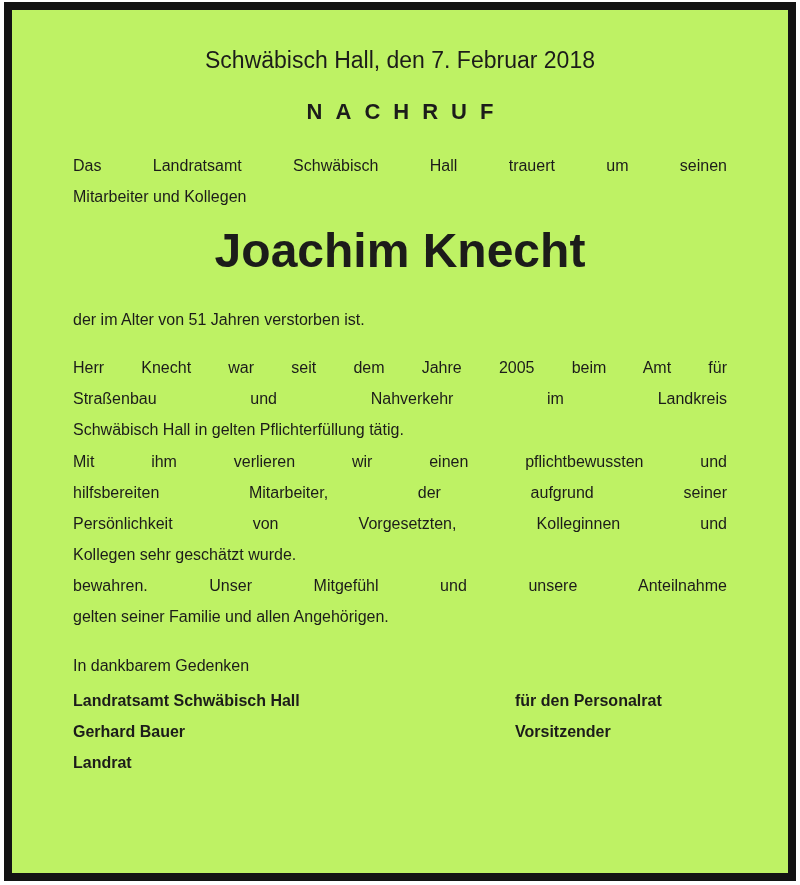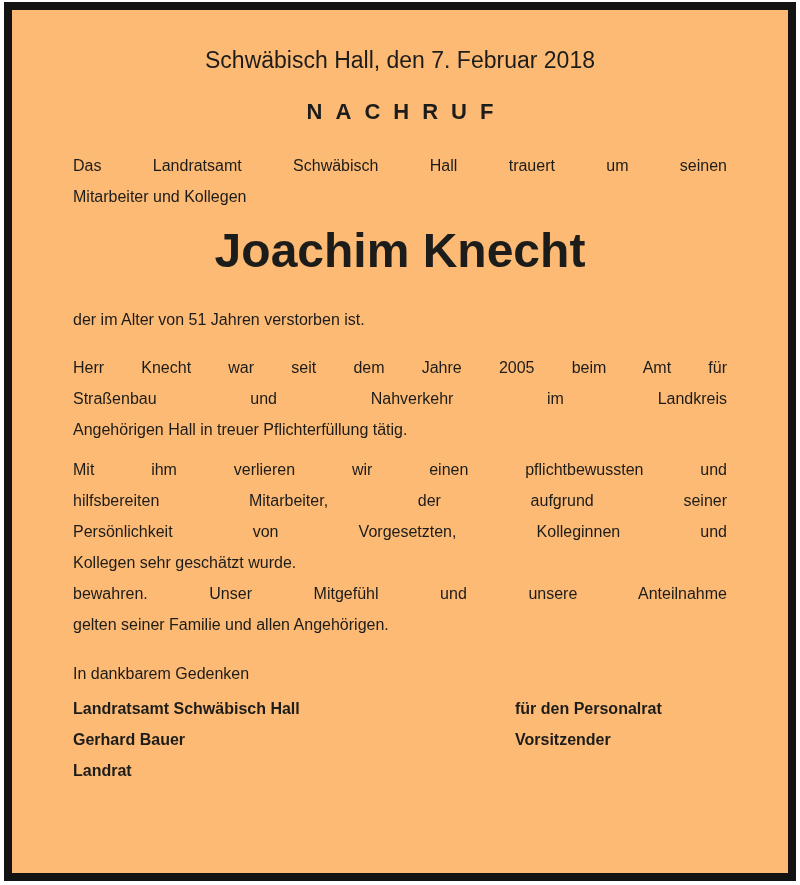--- a/index.html
+++ b/index.html
@@ -15,21 +15,21 @@
     color: #1c1c1a;
     -webkit-font-smoothing: antialiased;
   }
   .frame {
     position: absolute;
     left: 4px;
     top: 2px;
     right: 4px;
     bottom: 4px;
     border: 8px solid #131313;
-    background: #fdba74;
+    background: #bef264;
     box-sizing: border-box;
     padding: 36px 61px 0 61px;
     overflow: hidden;
   }
   .dateline {
     font-size: 23px;
     line-height: 28px;
     text-align: center;
     margin-bottom: 20px;
   }
@@ -62,21 +62,21 @@
   .name {
     font-size: 48px;
     line-height: 74px;
     font-weight: 700;
     text-align: center;
     margin-top: 2px;
     white-space: nowrap;
   }
   .age { margin-top: 16px; }
   .para-1 { margin-top: 17px; }
-  .para-2 { margin-top: 9px; }
+  .para-2 { margin-top: 1px; }
   .para-3 { margin-top: 0; }
   .closing { margin-top: 18px; }
   .sigs {
     display: flex;
     margin-top: 4px;
     font-weight: 700;
     gap: 38px;
   }
   .sig-col-left { width: 404px; flex: 0 0 404px; }
   .sig-col-right { flex: 1 1 auto; }
@@ -95,21 +95,21 @@
       <div class="jline">Mitarbeiter und Kollegen</div>
     </div>
 
   <div class="name">Joachim Knecht</div>
 
   <div class="bodytext age plain">der im Alter von 51 Jahren verstorben ist.</div>
 
   <div class="bodytext para-1">
       <div class="jline">Herr Knecht war seit dem Jahre 2005 beim Amt für</div>
       <div class="jline">Straßenbau und Nahverkehr im Landkreis</div>
-      <div class="jline">Angehörigen Hall in treuer Pflichterfüllung tätig.</div>
+      <div class="jline">Schwäbisch Hall in gelten Pflichterfüllung tätig.</div>
     </div>
 
   <div class="bodytext para-2">
       <div class="jline">Mit ihm verlieren wir einen pflichtbewussten und</div>
       <div class="jline">hilfsbereiten Mitarbeiter, der aufgrund seiner</div>
       <div class="jline">Persönlichkeit von Vorgesetzten, Kolleginnen und</div>
       <div class="jline">Kollegen sehr geschätzt wurde.</div>
     </div>
 
   <div class="bodytext para-3">

